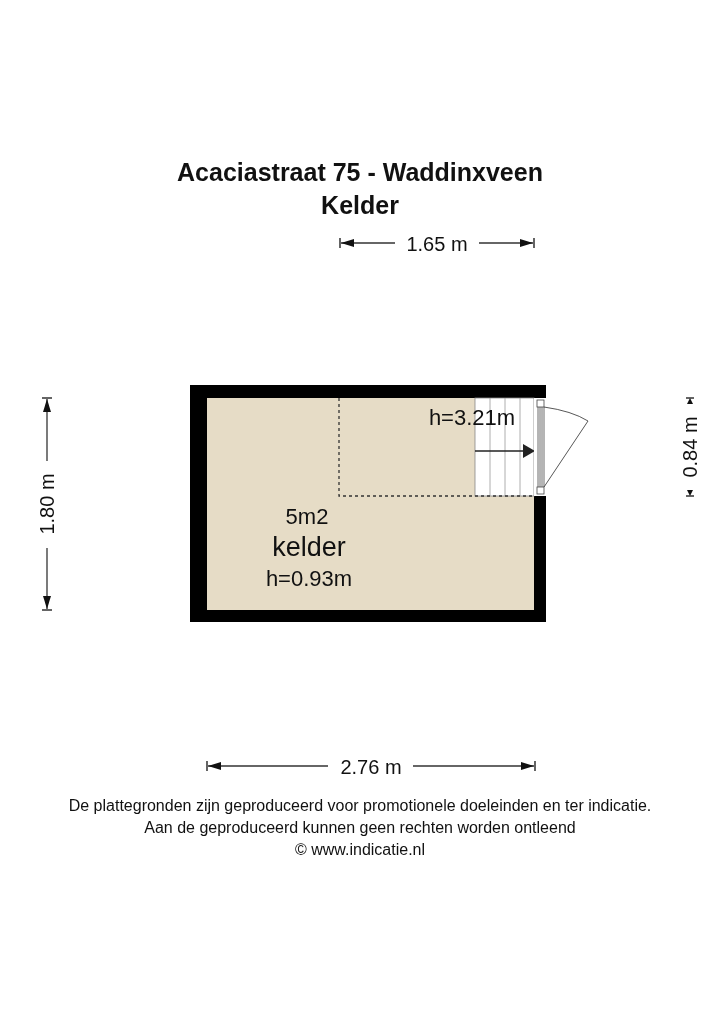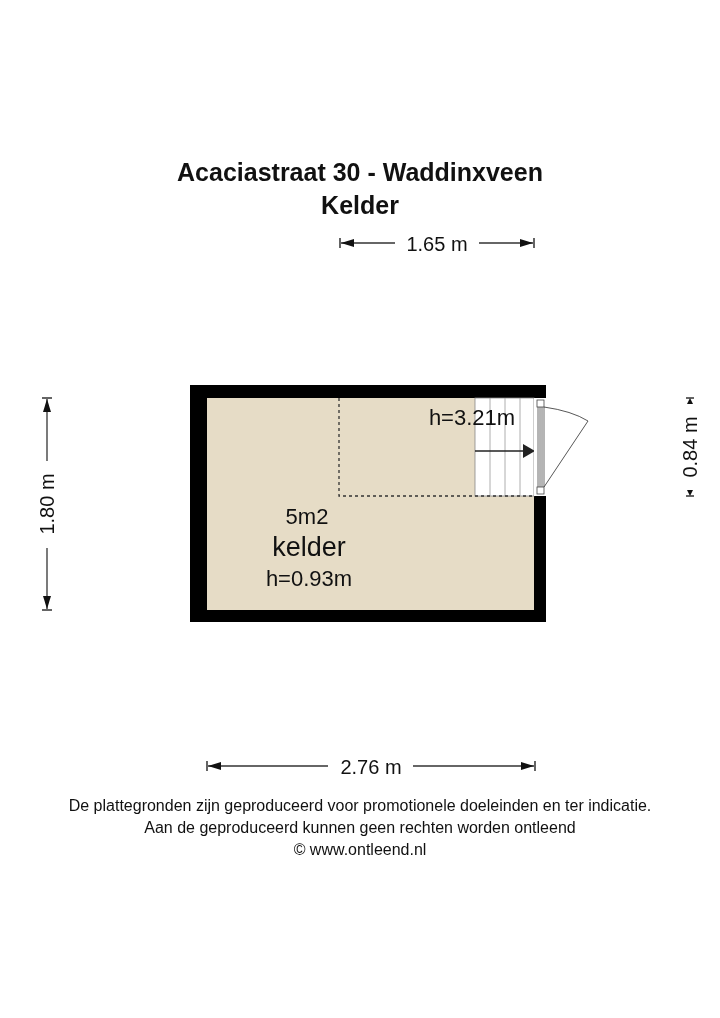--- a/index.html
+++ b/index.html
@@ -11,21 +11,21 @@
   #t2 { top:190px; }
   svg.plan { position:absolute; left:0; top:0; }
   .dimtxt { font-family:"Liberation Sans", sans-serif; font-size:20px; fill:#111; }
   .roomtxt { font-family:"Liberation Sans", sans-serif; fill:#111; }
   .disclaimer { position:absolute; left:0; width:720px; text-align:center;
                 font-size:16px; line-height:22px; top:795px; }
 </style>
 </head>
 <body>
 
-<div class="title" id="t1">Acaciastraat 30 - Waddinxveen</div>
+<div class="title" id="t1">Acaciastraat 75 - Waddinxveen</div>
 <div class="title" id="t2">Kelder</div>
 
 <svg class="plan" width="720" height="1018" viewBox="0 0 720 1018">
   <defs>
     <marker id="arrR" markerWidth="10" markerHeight="8" refX="9" refY="4" orient="auto" markerUnits="userSpaceOnUse">
       <path d="M0,0 L10,4 L0,8 z" fill="#111"></path>
     </marker>
   </defs>
 
   <g>
@@ -96,14 +96,14 @@
     <path d="M534,766 L521,762 L521,770 z" fill="#111"></path>
     <line x1="207" y1="761" x2="207" y2="771" stroke="#111" stroke-width="1.3"></line>
     <line x1="535" y1="761" x2="535" y2="771" stroke="#111" stroke-width="1.3"></line>
     <text class="dimtxt" x="371" y="774" text-anchor="middle">2.76 m</text>
   </g>
 </svg>
 
 <div class="disclaimer">
   <div>De plattegronden zijn geproduceerd voor promotionele doeleinden en ter indicatie.</div>
   <div>Aan de geproduceerd kunnen geen rechten worden ontleend</div>
-  <div>© www.ontleend.nl</div>
+  <div>© www.indicatie.nl</div>
 </div>
 
 </body></html>

